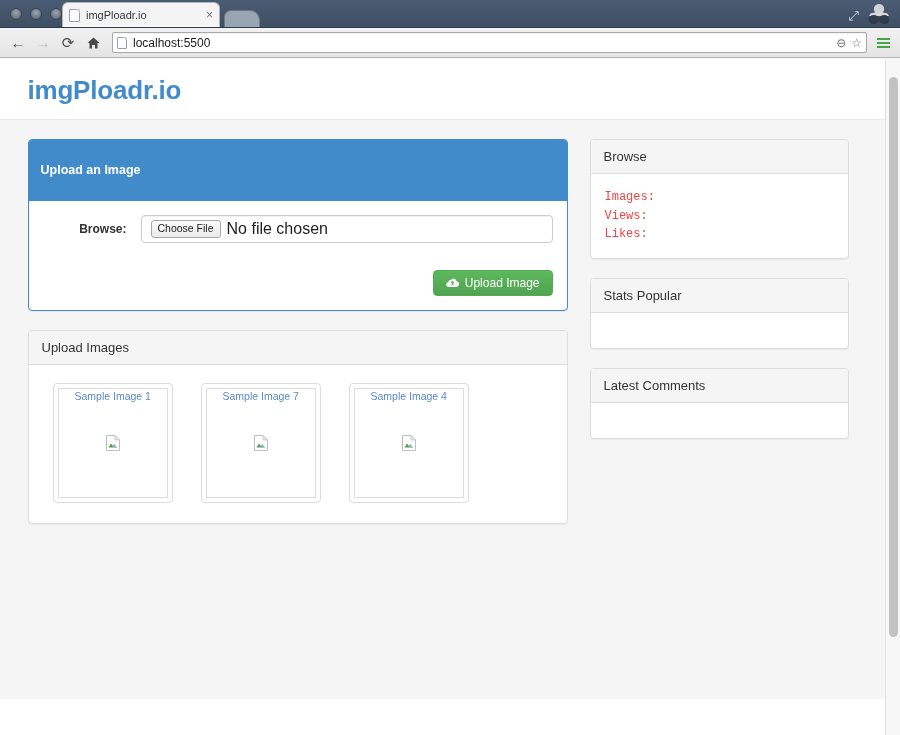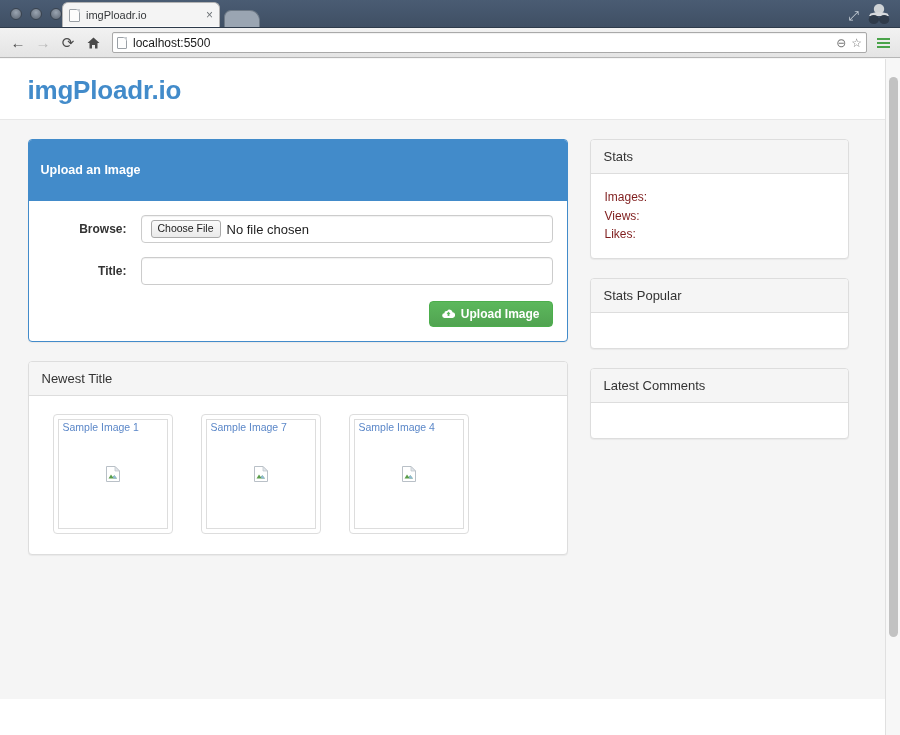--- a/index.html
+++ b/index.html
@@ -280,21 +280,21 @@
     color: #ffffff;
     font-weight: bold;
     font-size: 12.5px;
     padding: 23px 12px;
   }
 
   
   .form-row {
     display: flex;
     align-items: flex-start;
-    margin-bottom: 14px;
+    margin-bottom: 25px;
   }
   .form-label {
     width: 98px;
     flex: 0 0 98px;
     text-align: right;
     padding-right: 14px;
     box-sizing: border-box;
     font-size: 12px;
     font-weight: bold;
     color: #333;
@@ -318,21 +318,21 @@
   .choose-file {
     border: 1px solid #a9a9a9;
     border-radius: 3px;
     background: linear-gradient(to bottom, #fbfbfb 0%, #eaeaea 100%);
     font-size: 10.5px;
     color: #1a1a1a;
     padding: 2px 6px;
     line-height: 1.1;
     margin-right: 6px;
   }
-  .file-name { font-size: 13px; color: #222; }
+  .file-name { font-size: 16px; color: #222; }
   textarea.form-control, .textarea-fake {
     height: 52px;
     display: block;
     padding: 6px 9px;
     position: relative;
     resize: none;
   }
   .resize-grip {
     position: absolute;
     right: 2px; bottom: 1px;
@@ -347,21 +347,21 @@
   .resize-grip:before { width: 8px; right: 0; bottom: 2px; transform: rotate(-45deg); }
   .resize-grip:after  { width: 4px; right: 0; bottom: 0px; transform: rotate(-45deg); }
 
   .form-actions { display: flex; justify-content: flex-end; padding-top: 2px; }
   .btn-success {
     background: linear-gradient(to bottom, #5cb85c 0%, #51a351 100%);
     border: 1px solid #4cae4c;
     border-radius: 4px;
     color: #ffffff;
     font-size: 12px;
-    font-weight: bold;
+    font-weight: normal;
     padding: 6px 12px;
     display: flex;
     align-items: center;
     gap: 6px;
     line-height: 1;
   }
 
   
   .thumb-grid {
     display: flex;
@@ -380,34 +380,34 @@
   .thumb-inner {
     border: 1px solid #dddddd;
     height: 110px;
     position: relative;
     box-sizing: border-box;
     background: #fff;
     overflow: hidden;
   }
   .thumb-caption {
     position: absolute;
-    top: 1px; left: 4px;
+    top: 1px; left: 16px;
     font-size: 10.5px;
     color: #5b87c8;
     white-space: nowrap;
   }
   .broken-img {
     position: absolute;
     left: 50%; top: 50%;
     transform: translate(-50%, -50%);
     width: 14px; height: 16px;
   }
 
   
-  .stats-list { font-size: 12px; color: #7f1d1d; line-height: 1.55; }
+  .stats-list { font-size: 12px; color: #ef4444; line-height: 1.55; font-family: Liberation Mono, monospace; }
   .stats-list div { white-space: nowrap; }
   .panel-body.empty { padding: 13px 14px; min-height: 9px; }
 </style>
 </head>
 <body>
 
 <div class="browser">
 
   <div class="titlebar">
     <div class="traffic">
@@ -481,44 +481,40 @@
                 <div class="panel-body">
 
                   <div class="form-row">
                     <div class="form-label">Browse:</div>
                     <div class="form-control file-row">
                       <span class="choose-file">Choose File</span>
                       <span class="file-name">No file chosen</span>
                     </div>
                   </div>
 
-                  <div class="form-row">
-                    <div class="form-label">Title:</div>
-                    <div class="form-control"></div>
-                  </div>
 
 
                   <div class="form-actions">
                     <div class="btn-success">
                       <span>
                         <svg width="13" height="10" viewBox="0 0 16 12">
                           <path d="M13 5.2A3.6 3.6 0 0 0 6.3 3.6 2.9 2.9 0 0 0 2.9 6.4 2.8 2.8 0 0 0 3.2 12h9.3a3.4 3.4 0 0 0 .5-6.8z" fill="#ffffff"></path>
                           <path d="M8 4.3 L10.4 7.2 L5.6 7.2 Z" fill="#5cb85c"></path>
                           <rect x="6.9" y="7.0" width="2.2" height="2.6" fill="#5cb85c"></rect>
                         </svg>
                       </span>
                       <span>Upload Image</span>
                     </div>
                   </div>
 
                 </div>
               </div>
 
               <div class="panel">
-                <div class="panel-heading">Newest Title</div>
+                <div class="panel-heading">Upload Images</div>
                 <div class="panel-body">
                   <div class="thumb-grid">
 
                     <div class="thumbnail">
                       <div class="thumb-inner">
                         <span class="thumb-caption">Sample Image 1</span>
                         <span class="broken-img">
                           <svg width="14" height="16" viewBox="0 0 14 16">
                             <path d="M0.5 0.5 H9 L13.5 5 V15.5 H0.5 Z" fill="#ffffff" stroke="#b9c0c7"></path>
                             <path d="M9 0.5 L13.5 5 H9 Z" fill="#e4e8ec" stroke="#b9c0c7" stroke-width="0.7"></path>
@@ -560,21 +556,21 @@
 
                   </div>
                 </div>
               </div>
 
             </div>
 
             <div class="col-side">
 
               <div class="panel">
-                <div class="panel-heading">Stats</div>
+                <div class="panel-heading">Browse</div>
                 <div class="panel-body">
                   <div class="stats-list">
                     <div>
                       <span>Images:</span>
                       <span></span>
                     </div>
                     <div>
                       <span>Views:</span>
                       <span></span>
                     </div>

